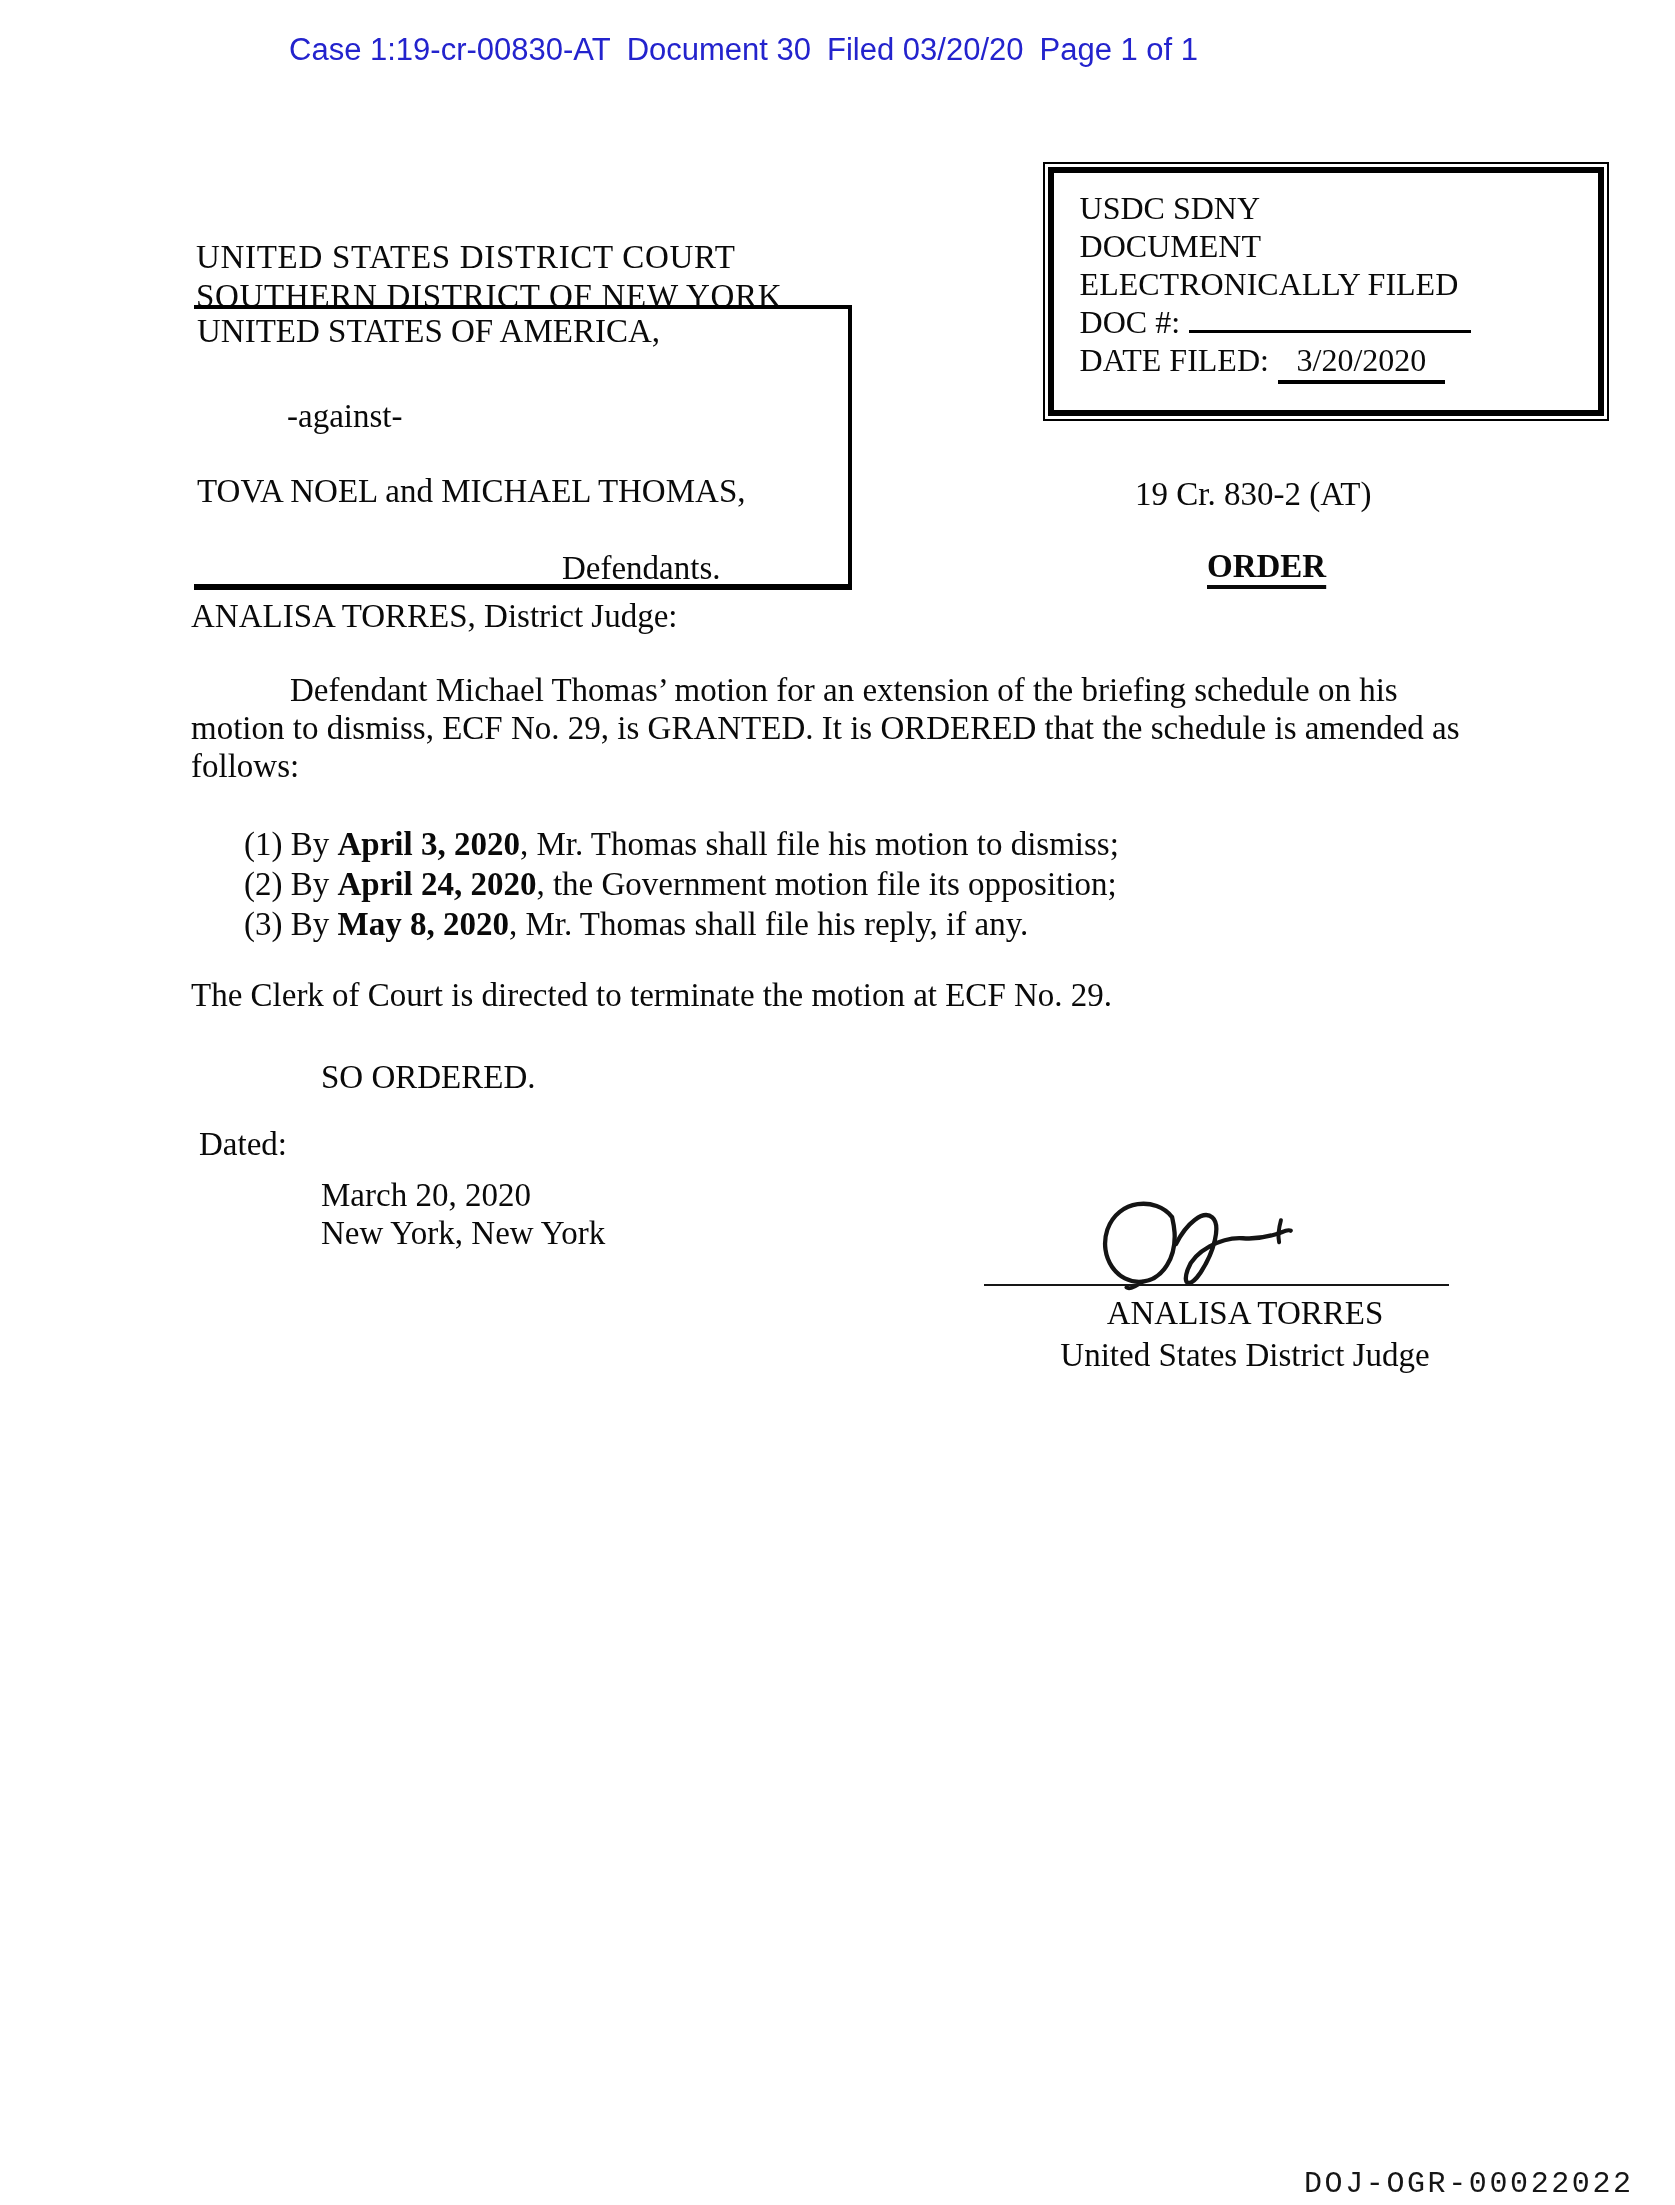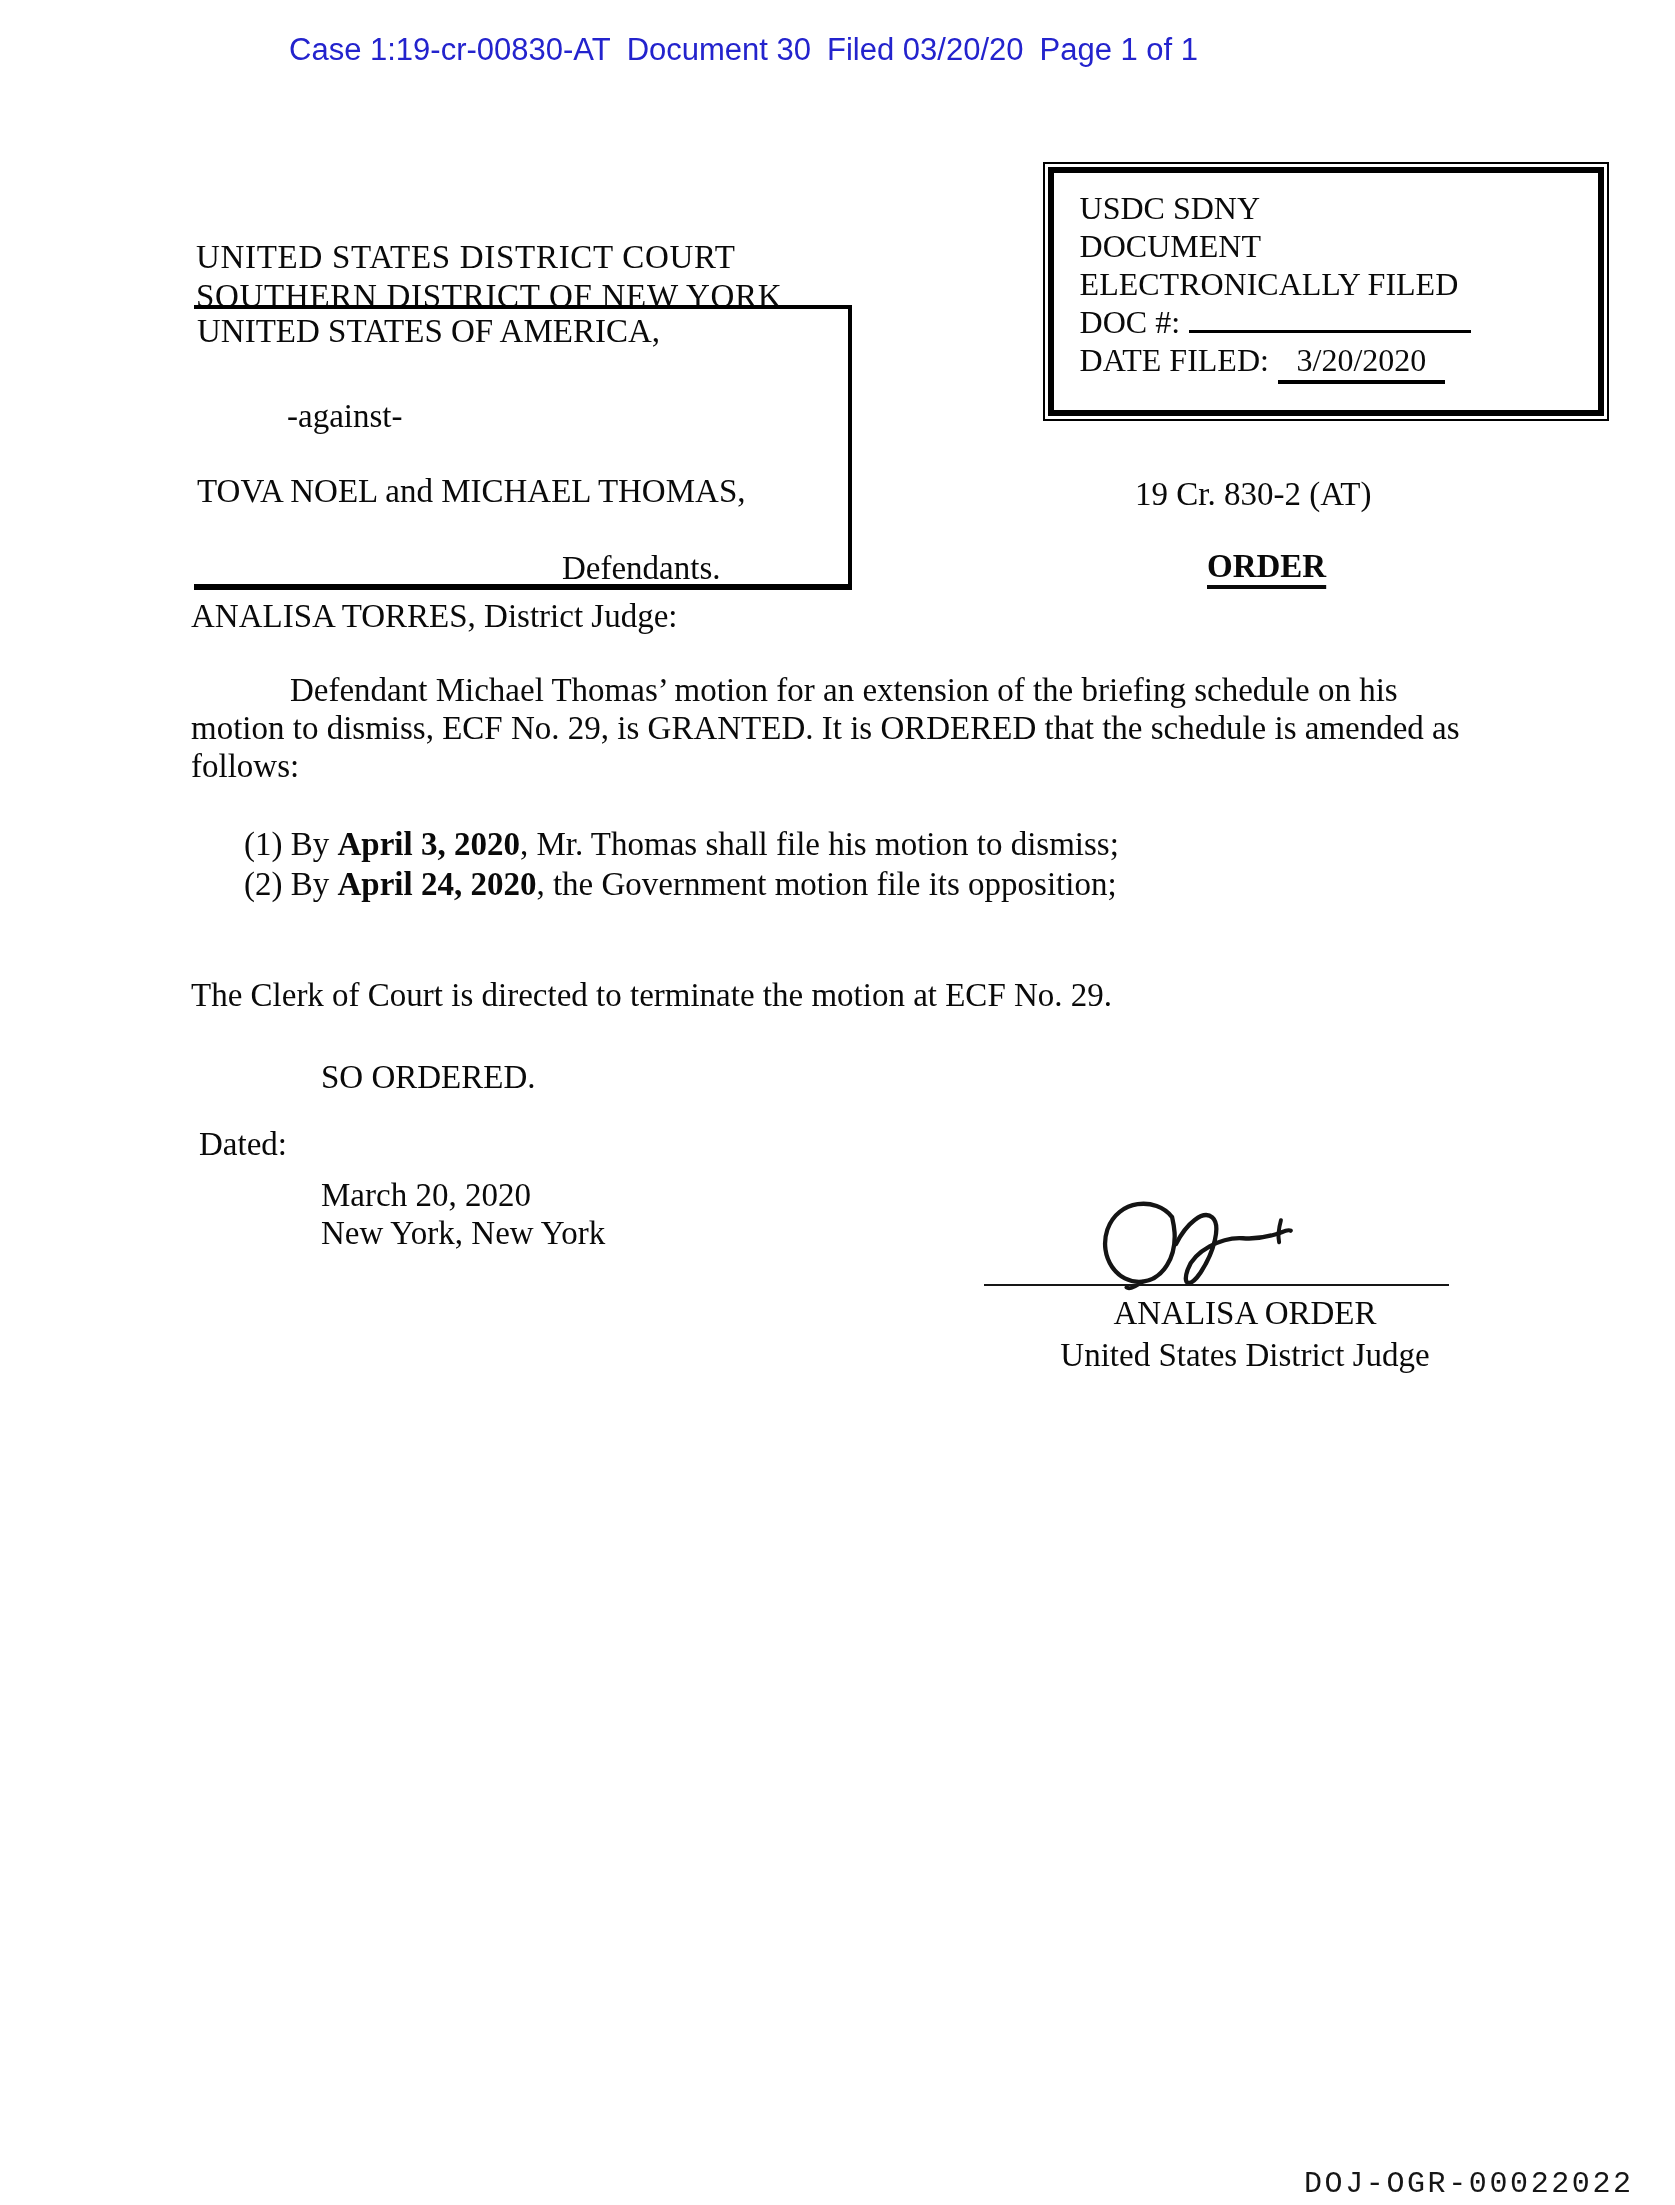--- a/index.html
+++ b/index.html
@@ -141,36 +141,37 @@
 
   <div class="abs judge-line">ANALISA TORRES, District Judge:</div>
 
   <div class="abs body-paragraph">Defendant Michael Thomas’ motion for an extension of the briefing schedule on his
 motion to dismiss, ECF No. 29, is GRANTED.  It is ORDERED that the schedule is amended as
 follows:</div>
 
   <div class="abs schedule-list">
     <div><span>(1) By </span><span class="bold">April 3, 2020</span><span>, Mr. Thomas shall file his motion to dismiss;</span></div>
     <div><span>(2) By </span><span class="bold">April 24, 2020</span><span>, the Government motion file its opposition;</span></div>
+    <div><span>(3) By </span><span class="bold">May 8, 2020</span><span>, Mr. Thomas shall file his reply, if any.</span></div>
   </div>
 
   <div class="abs clerk-line">The Clerk of Court is directed to terminate the motion at ECF No. 29.</div>
   <div class="abs so-ordered">SO ORDERED.</div>
   <div class="abs dated-label">Dated:</div>
   <div class="abs dated-lines">March 20, 2020
 New York, New York</div>
 
   <div class="abs sig-svg">
     <svg width="230" height="108" viewBox="0 0 640 300" fill="none" xmlns="http://www.w3.org/2000/svg">
       <path d="M 245 75 C 200 18, 95 25, 65 110 C 40 185, 92 262, 162 255 C 222 248, 256 185, 252 118 C 250 94, 246 80, 245 75" stroke="#141414" stroke-width="12" stroke-linecap="round" fill="none"></path>
       <path d="M 162 255 C 145 268, 128 278, 118 271" stroke="#141414" stroke-width="11" stroke-linecap="round" fill="none"></path>
       <path d="M 256 150 C 285 92, 332 54, 357 76 C 382 98, 362 172, 324 230 C 296 272, 272 266, 289 220 C 307 170, 382 130, 442 134 C 484 137, 522 128, 550 117 C 562 112, 570 110, 575 113" stroke="#141414" stroke-width="12" stroke-linecap="round" fill="none"></path>
       <path d="M 548 84 C 542 106, 539 128, 543 145" stroke="#141414" stroke-width="11" stroke-linecap="round" fill="none"></path>
     </svg>
   </div>
   <div class="abs sig-line"></div>
-  <div class="abs sig-name">ANALISA ORDER</div>
+  <div class="abs sig-name">ANALISA TORRES</div>
   <div class="abs sig-title">United States District Judge</div>
 
   <div class="abs bates">DOJ-OGR-00022022</div>
 
 </div>
 
 
 </body></html>

